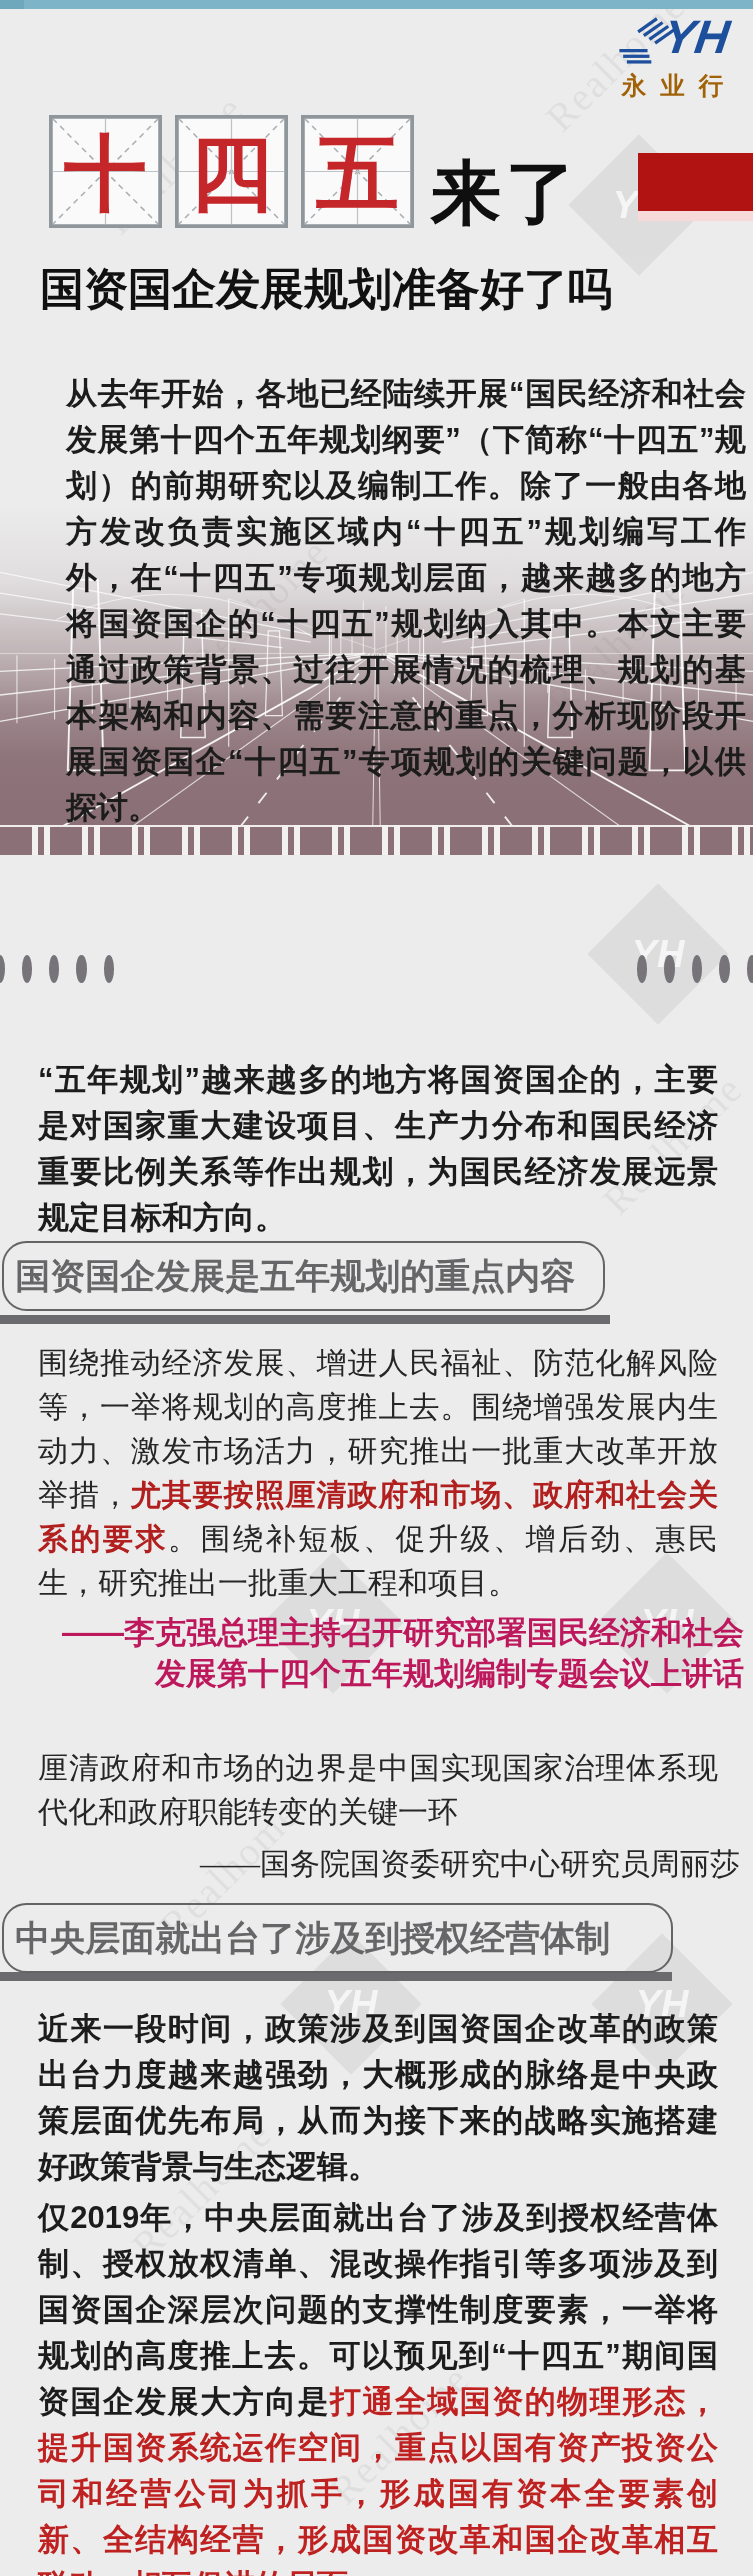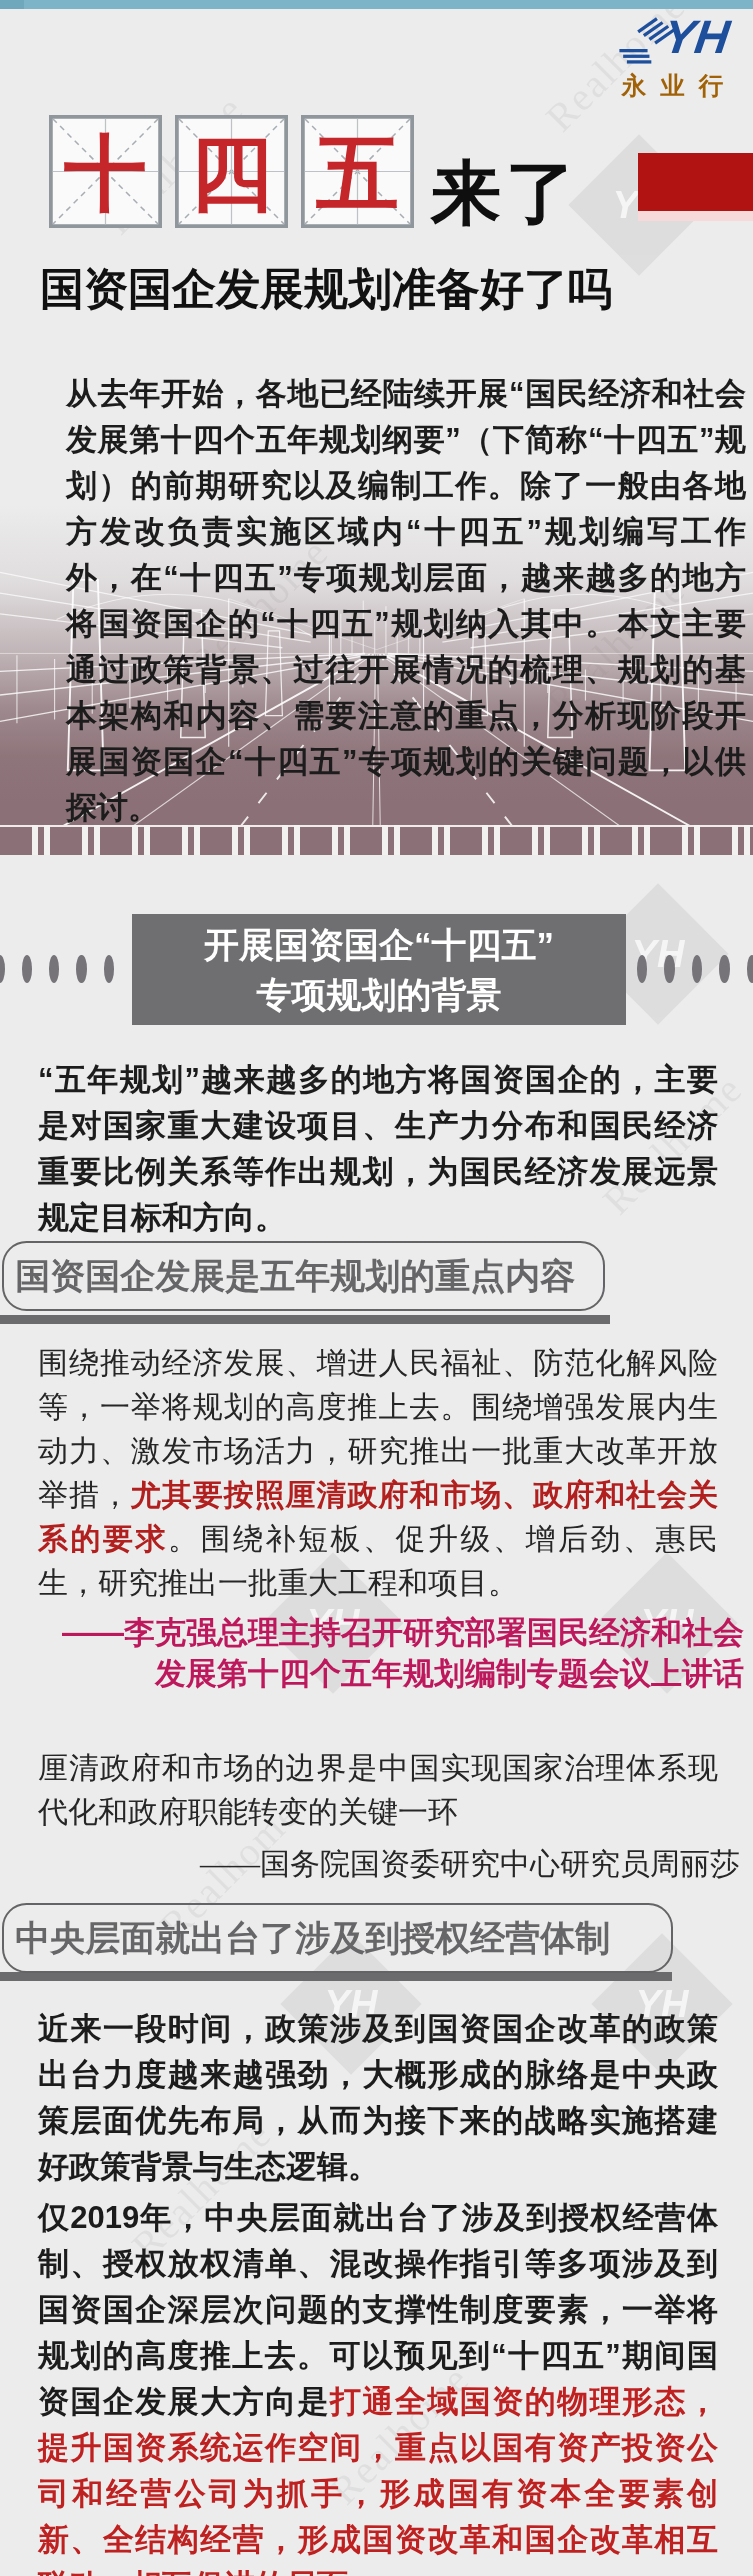--- a/index.html
+++ b/index.html
@@ -194,24 +194,20 @@
       <span class="dot"></span>
       <span class="dot"></span>
   </div>
   <div class="dots-row dots-right">
     <span class="dot"></span>
       <span class="dot"></span>
       <span class="dot"></span>
       <span class="dot"></span>
       <span class="dot"></span>
   </div>
-  <div class="section-title-box">
-    <div>开展国资国企“十四五”</div>
-    <div>专项规划的背景</div>
-  </div>
 
   <div class="lead-paragraph">“五年规划”越来越多的地方将国资国企的，主要是对国家重大建设项目、生产力分布和国民经济重要比例关系等作出规划，为国民经济发展远景规定目标和方向。</div>
 
   <div class="subheading-box subheading-box-1 z2">国资国企发展是五年规划的重点内容</div>
   <div class="subheading-shadow subheading-shadow-1"></div>
 
   <div class="quote-block-1 kai">
     <span>围绕推动经济发展、增进人民福祉、防范化解风险等，一举将规划的高度推上去。围绕增强发展内生动力、激发市场活力，研究推出一批重大改革开放举措，</span><span class="red-seg">尤其要按照厘清政府和市场、政府和社会关系的要求</span><span>。围绕补短板、促升级、增后劲、惠民生，研究推出一批重大工程和项目。</span>
   </div>
   <div class="quote-attribution-1">——李克强总理主持召开研究部署国民经济和社会发展第十四个五年规划编制专题会议上讲话</div>

